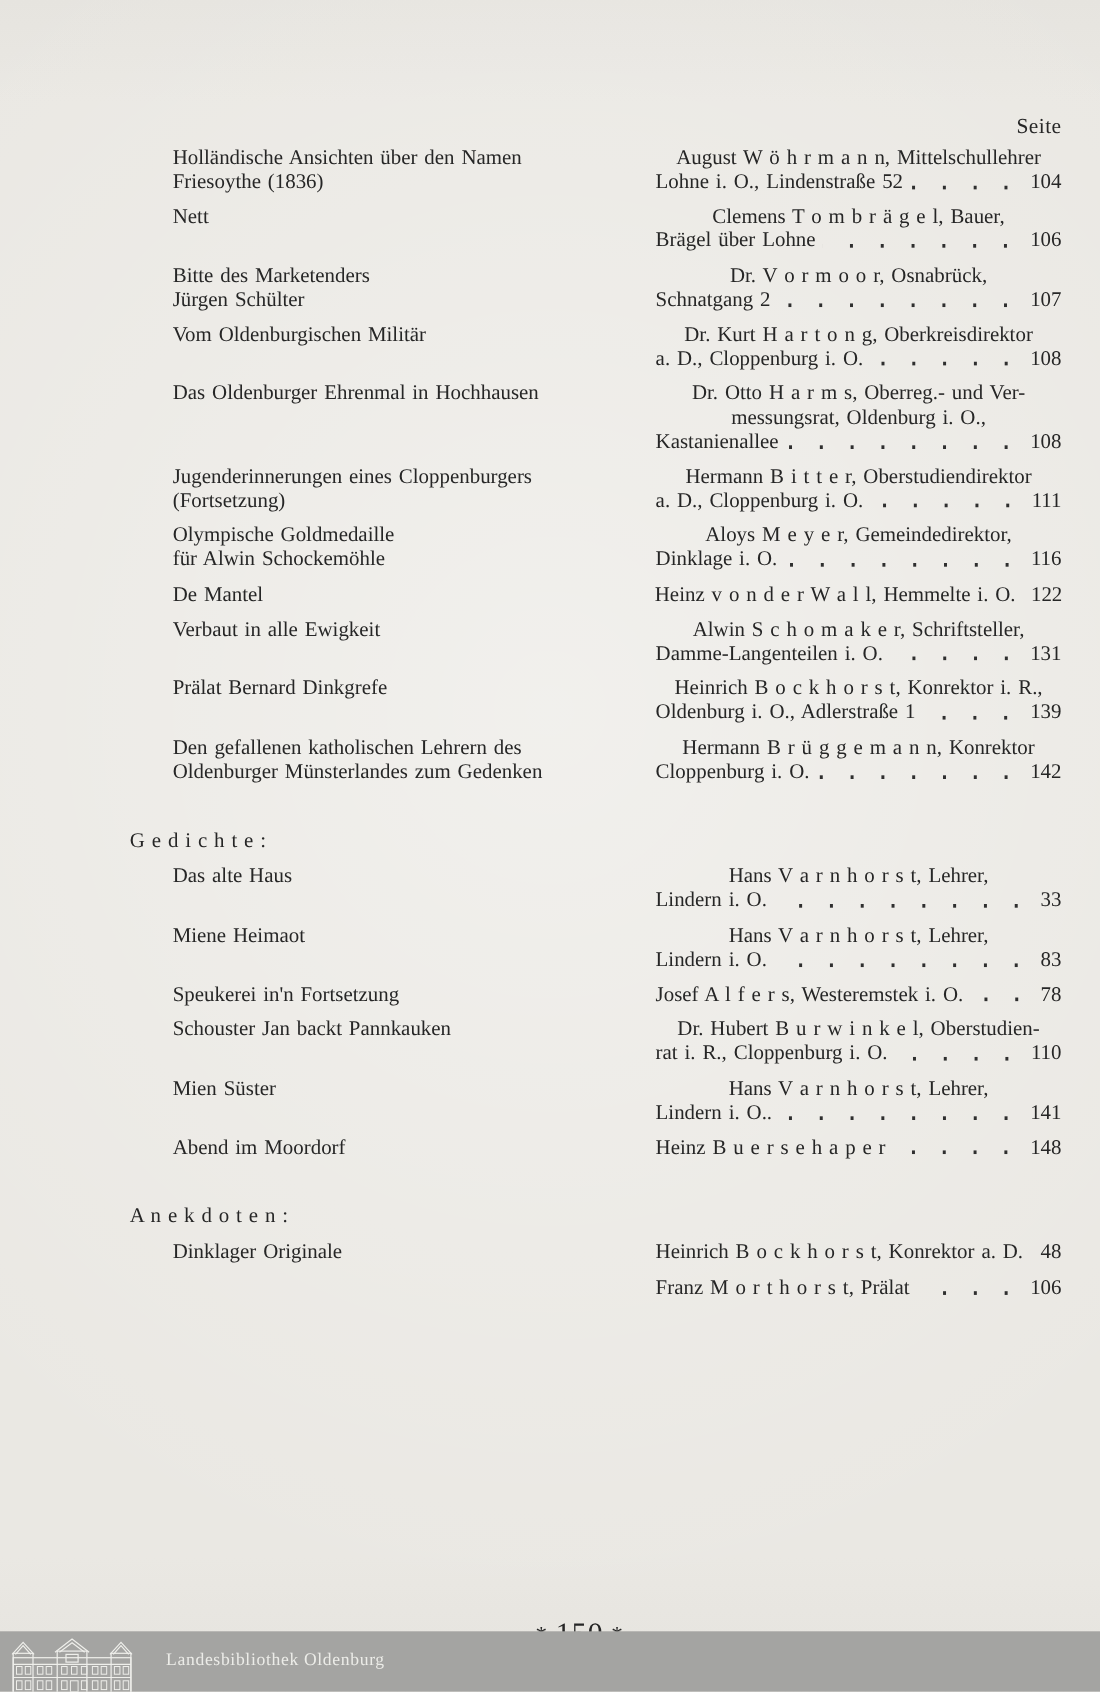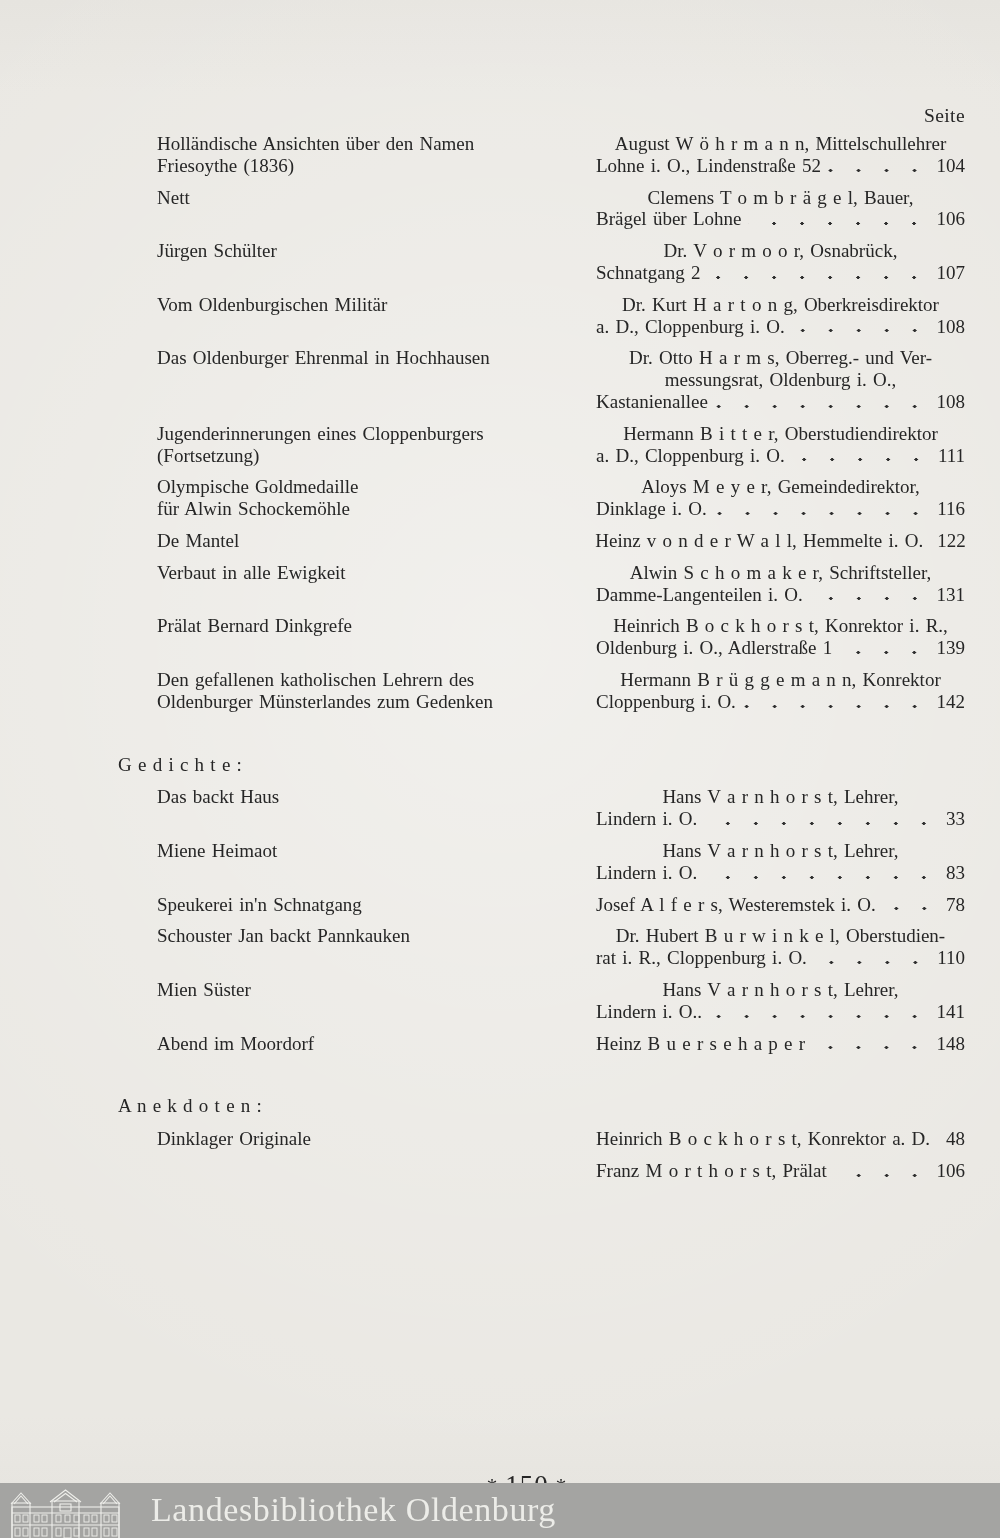--- a/index.html
+++ b/index.html
@@ -46,21 +46,21 @@
   .folio .inner{position:relative;left:27px;}
   .folio .star{font-size:21px;position:relative;top:-1px;padding:0 7px;}
   .banner{
     position:absolute;left:0;right:0;bottom:0;height:55px;
     background:#a4a4a2;
     display:flex;align-items:center;
   }
   .banner .blabel{
     color:#ececе9;color:#ececе8;color:#ececeб;color:#ececе;
     color:#ecece8;
-    font-size:34px;margin-left:28px;letter-spacing:.6px;margin-top:-2px;
+    font-size:16px;margin-left:28px;letter-spacing:.6px;margin-top:-2px;
   }
   .bicon{margin-left:8px;margin-top:6px;flex:0 0 auto;}
 </style>
 </head>
 <body>
 
 <div class="page">
 
   <div class="seite">Seite</div>
 
@@ -91,20 +91,21 @@
           </div>
           <div class="dline">
             <span class="dtext">Brägel über Lohne</span>
             <span class="leader"></span>
             <span class="pagenum">106</span>
           </div>
         </div>
       </div>
       <div class="entry">
         <div class="title">
+          <div class="tline">Bitte des Marketenders</div>
           <div class="tline">Jürgen Schülter</div>
         </div>
         <div class="details">
           <div class="dline">
             <span class="dtext">Dr. V o r m o o r, Osnabrück,</span>
           </div>
           <div class="dline">
             <span class="dtext">Schnatgang 2</span>
             <span class="leader"></span>
             <span class="pagenum">107</span>
@@ -230,21 +231,21 @@
           <div class="dline">
             <span class="dtext">Cloppenburg i. O.</span>
             <span class="leader"></span>
             <span class="pagenum">142</span>
           </div>
         </div>
       </div>
       <div class="sect">G e d i c h t e :</div>
       <div class="entry">
         <div class="title">
-          <div class="tline">Das backt Haus</div>
+          <div class="tline">Das alte Haus</div>
         </div>
         <div class="details">
           <div class="dline">
             <span class="dtext">Hans V a r n h o r s t, Lehrer,</span>
           </div>
           <div class="dline">
             <span class="dtext">Lindern i. O.</span>
             <span class="leader"></span>
             <span class="pagenum">33</span>
           </div>
@@ -260,21 +261,21 @@
           </div>
           <div class="dline">
             <span class="dtext">Lindern i. O.</span>
             <span class="leader"></span>
             <span class="pagenum">83</span>
           </div>
         </div>
       </div>
       <div class="entry">
         <div class="title">
-          <div class="tline">Speukerei in'n Schnatgang</div>
+          <div class="tline">Speukerei in'n Fortsetzung</div>
         </div>
         <div class="details">
           <div class="dline">
             <span class="dtext">Josef A l f e r s, Westeremstek i. O.</span>
             <span class="leader"></span>
             <span class="pagenum">78</span>
           </div>
         </div>
       </div>
       <div class="entry">

